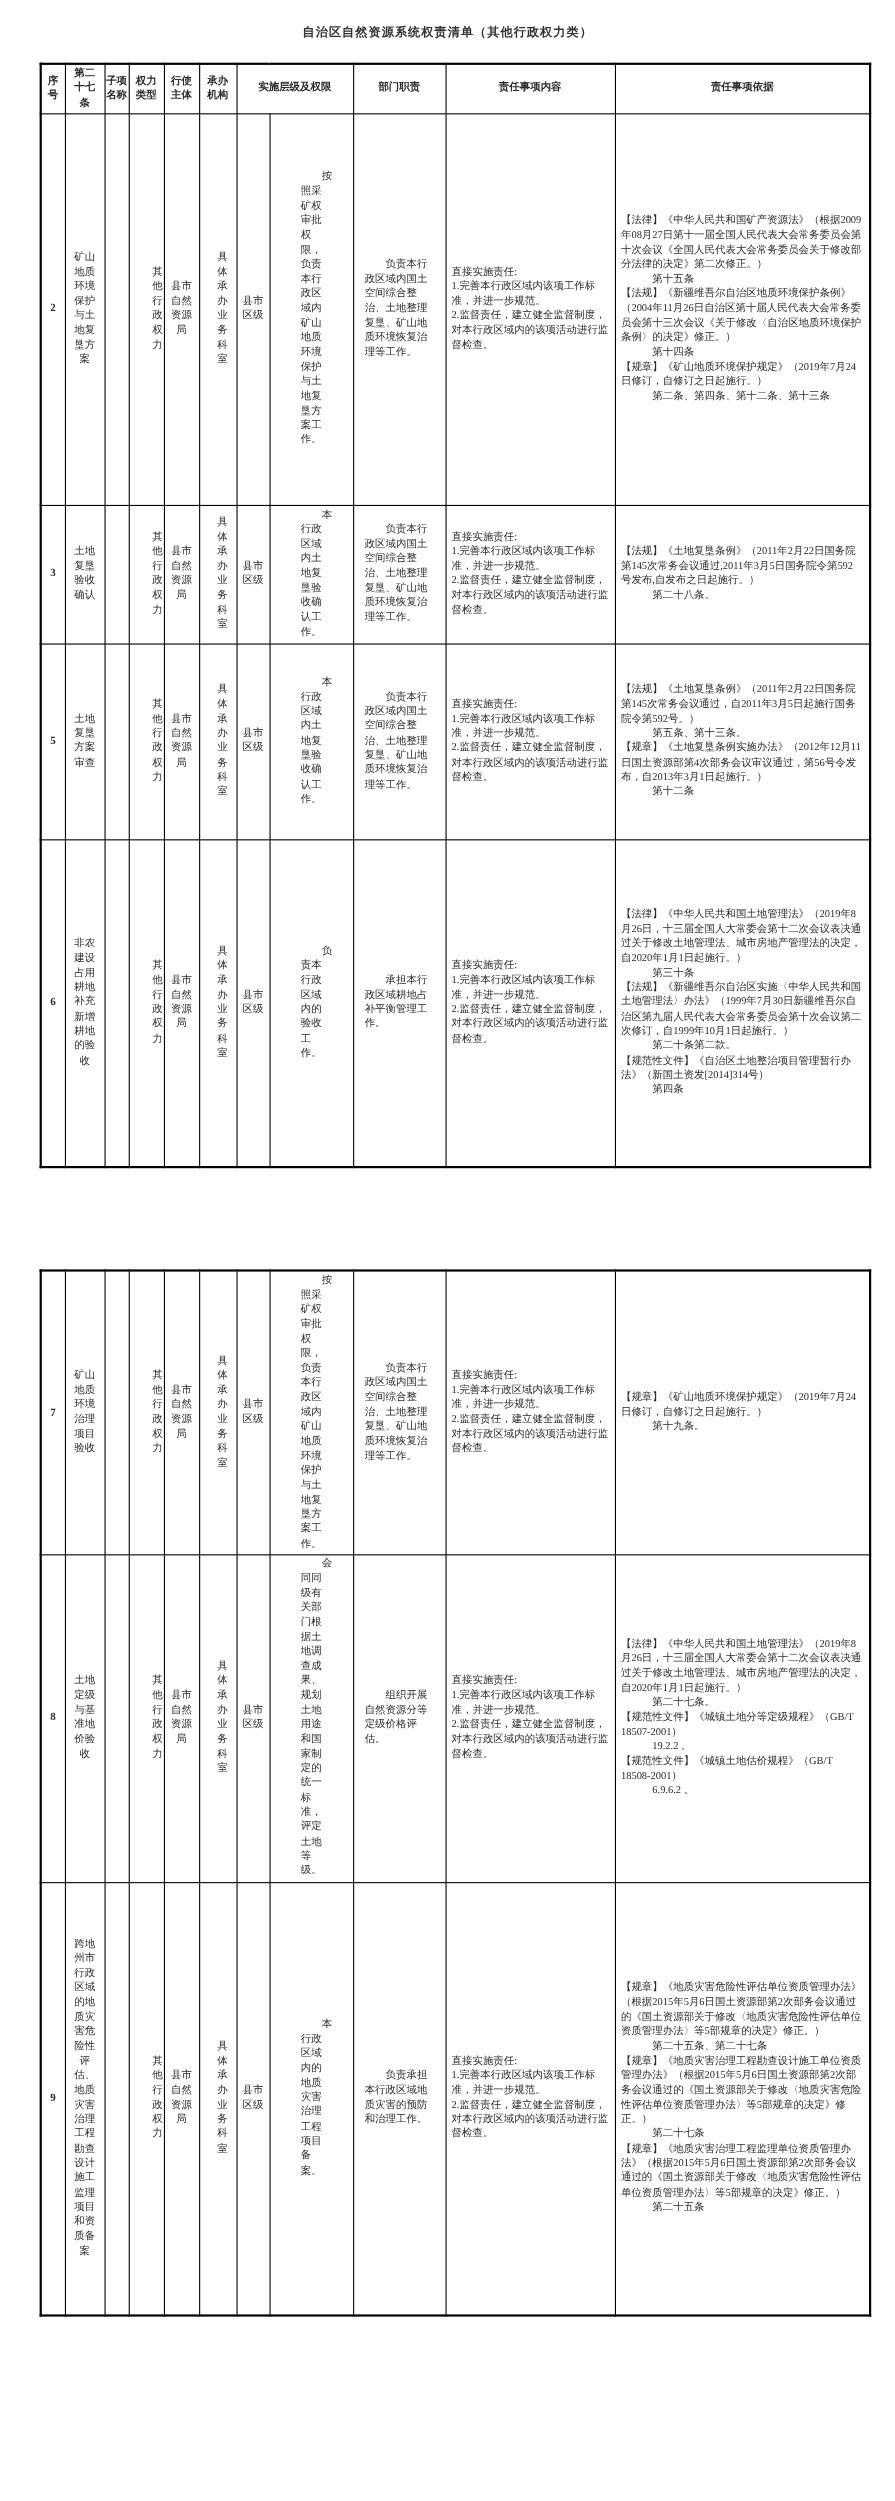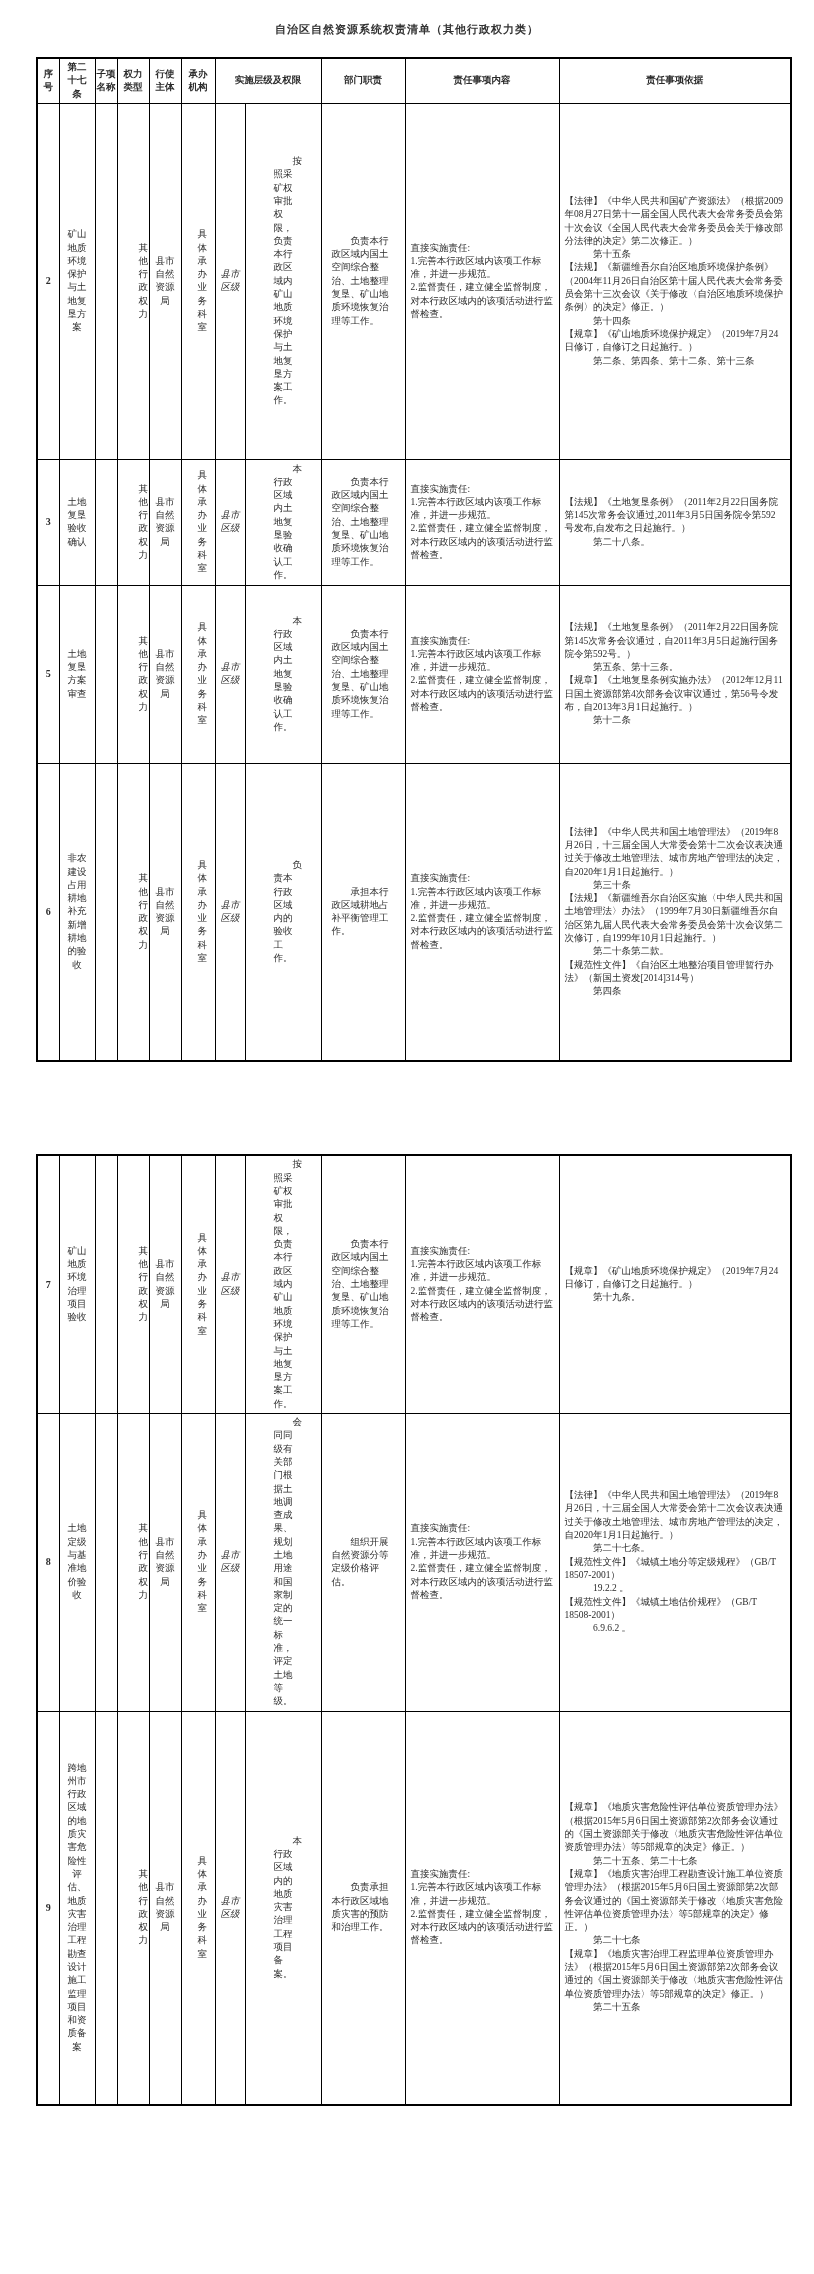--- a/index.html
+++ b/index.html
@@ -29,21 +29,21 @@
     font-weight:bold;text-align:center;
     height:26px;padding:2px 1px;font-size:9.5px;
   }
   th.thp{padding:2px 6px;}
   td.c-no{text-align:center;font-weight:bold;font-size:10px;}
   td.c-name{text-align:center;padding:2px 7px;}
   td.c-sub{text-align:center;padding:2px 1px;}
   td.c-type{text-align:center;padding:2px 21px;}
   td.c-subj{text-align:center;padding:2px 5px;}
   td.c-agcy{text-align:center;padding:2px 16px;}
-  td.c-level{text-align:center;padding:2px 5px;font-style:italic;}
+  td.c-level{text-align:center;padding:2px 5px;}
   td.c-auth{text-align:left;text-indent:2em;padding:2px 28px;}
   td.c-duty{text-align:left;text-indent:2em;padding:2px 10px;}
   td.c-pre{
     text-align:left;white-space:pre-wrap;overflow-wrap:break-word;
     padding:3px 5px;font-size:9.5px;margin-left:44px;
   }
   tr.h356{height:356px;} tr.h126{height:126px;} tr.h178{height:178px;}
   tr.h298{height:298px;} tr.h152{height:152px;} tr.h206{height:206px;}
   tr.h394{height:394px;}
   .tbl-gap{height:92px;}

